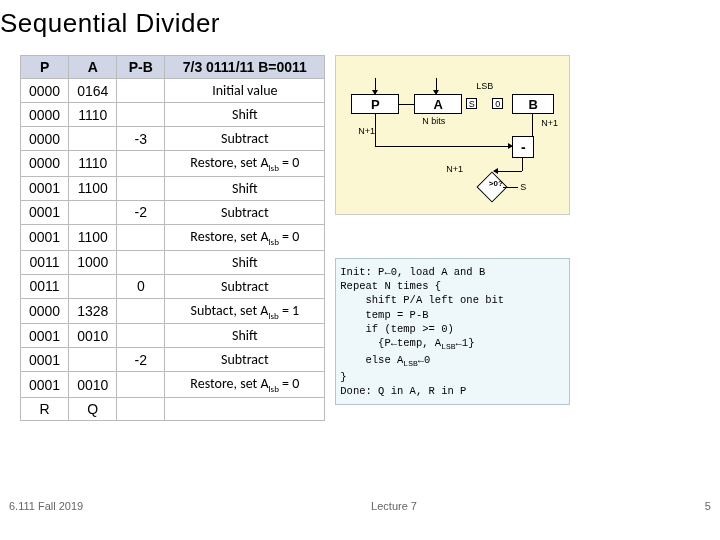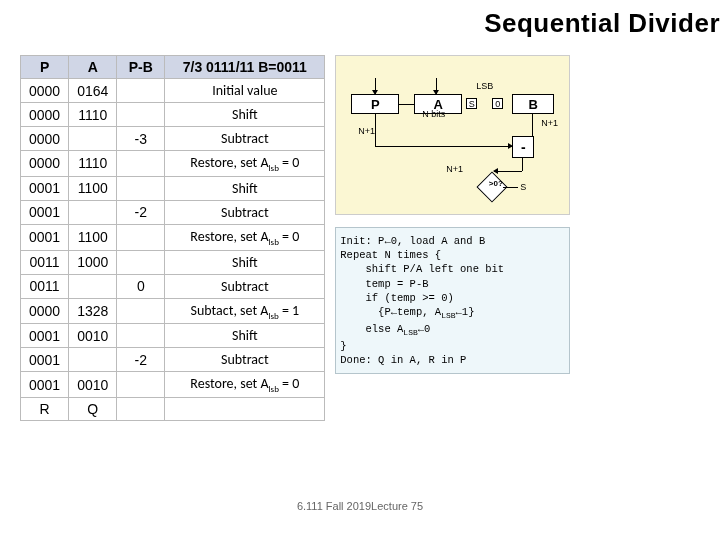--- a/index.html
+++ b/index.html
@@ -5,24 +5,24 @@
   * { box-sizing: border-box; }
   body {
     margin: 0;
     width: 720px;
     height: 540px;
     background: #fff;
     font-family: Arial, Helvetica, sans-serif;
     position: relative;
   }
   .title {
-    text-align: right;
+    text-align: left;
     font-size: 26px;
     padding: 8px 0 4px;
-    font-weight: 700;
+    font-weight: 400;
     letter-spacing: .5px;
   }
   .content {
     display: flex;
     padding: 12px 12px 0 20px;
     gap: 10px;
     align-items: flex-start;
   }
   
   table.trace {
@@ -93,28 +93,29 @@
   }
   .algo {
     width: 235px;
     background: #EEF7FA;
     border: 1px solid #b5c5cc;
     font-family: "Courier New", monospace;
     font-size: 10.5px;
     padding: 6px 4px;
     line-height: 1.35;
     white-space: pre;
+    margin-top: 31px;
   }
   .algo sub { font-size: 8px; }
   .footer {
     position: absolute;
     bottom: 28px; left: 0; right: 0;
     display: flex;
-    justify-content: center;
-    padding: 0 38px;
+    justify-content: space-between;
+    padding: 0 9px;
     font-size: 11px;
     color: #666;
   }
 </style>
 </head>
 <body>
 
 <div class="title">Sequential Divider</div>
 
 <div class="content">
@@ -224,21 +225,21 @@
       <div class="box" style="left:176px; top:38px; width:42px; height:20px;">B</div>
 
       <div class="sq" style="left:130px; top:42px;">
           <span>S</span>
         </div>
       <div class="sq" style="left:156px; top:42px;">
           <span>0</span>
         </div>
 
       <span class="lbl" style="left:140px; top:25px;">LSB</span>
-      <span class="lbl" style="left:86px; top:53px;">N bits</span>
+      <span class="lbl" style="left:86px; top:60px;">N bits</span>
       <span class="lbl" style="left:22px; top:70px;">N+1</span>
       <span class="lbl" style="left:205px; top:62px;">N+1</span>
       <span class="lbl" style="left:110px; top:108px;">N+1</span>
 
       <div class="minus" style="left:176px; top:80px;">-</div>
 
       <div class="diamond" style="left:145px; top:120px;">
           <span>&gt;0?</span>
         </div>
 

